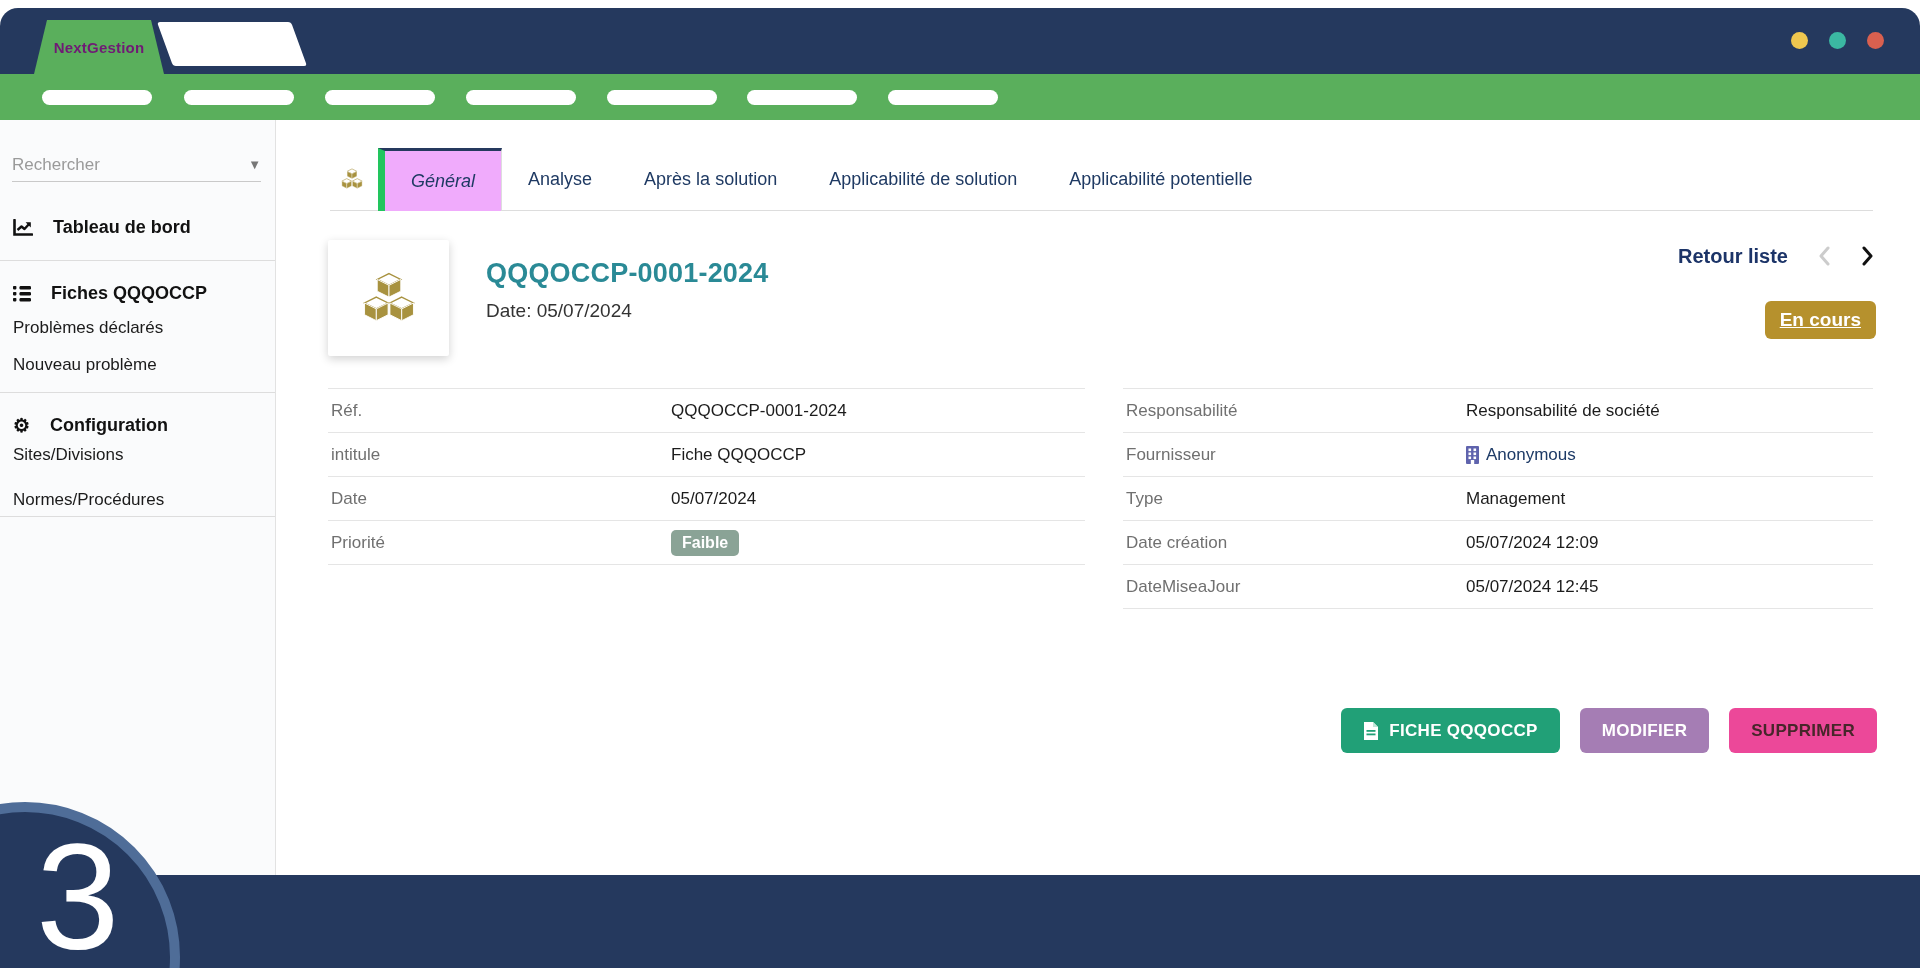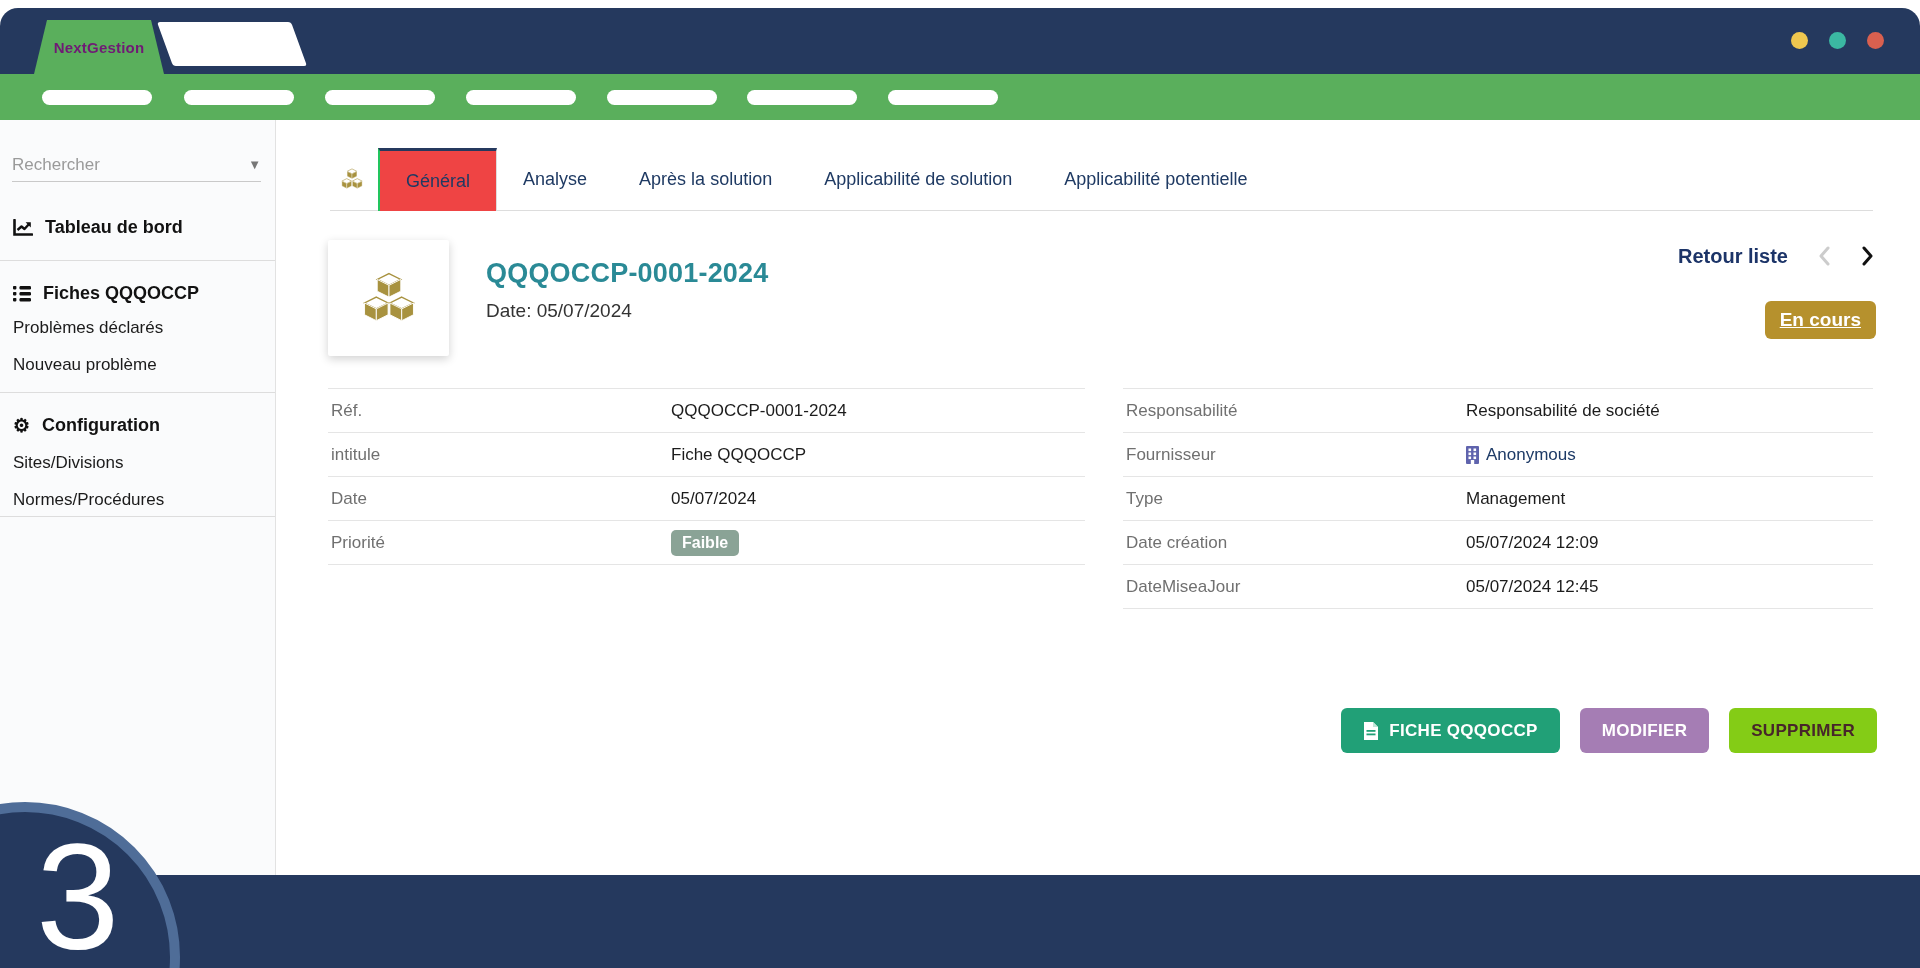--- a/index.html
+++ b/index.html
@@ -26,32 +26,32 @@
   
   .sidebar { position:absolute; top:120px; left:0; width:276px; height:755px;
              background:#fafbfc; border-right:1px solid #e2e2e2; }
   .search-row { position:absolute; top:28px; left:12px; right:14px; height:34px;
                 border-bottom:1px solid #c9c9c9; display:flex; align-items:center; }
   .search-row input { flex:1; border:none; outline:none; background:transparent;
                       font-size:17px; color:#333; font-family:"Liberation Sans",sans-serif; }
   .search-row input::placeholder { color:#9a9a9a; }
   .caret { color:#777; font-size:13px; margin-left:6px; cursor:pointer; }
   .side-row { position:absolute; left:13px; right:10px; display:flex; align-items:center;
-              gap:12px; height:30px; cursor:pointer; }
+              gap:20px; height:30px; cursor:pointer; }
   .side-row.head { font-weight:bold; font-size:18px; color:#121212; }
   .side-row.item { font-size:17px; color:#1b1b1b; }
   .side-div { position:absolute; left:0; right:0; height:1px; background:#ddd; }
   .gear-glyph { font-size:19px; line-height:1; color:#111; }
 
   
   .tabstrip { position:absolute; left:330px; top:148px; height:62px; display:flex; align-items:stretch; z-index:3; }
   .tab-lead-icon { display:flex; align-items:center; padding:0 14px 0 10px; }
   .tab { display:flex; align-items:center; padding:0 26px; font-size:18px; color:#1f3a63; cursor:pointer; }
-  .tab.active { background:#ef4444; border-top:3px solid #25395e; border-left:2px solid #22c55e;
-                border-right:1px solid #ddd; margin-bottom:-1px; }
+  .tab.active { background:#f0abfc; border-top:3px solid #25395e; border-left:7px solid #22c55e;
+                border-right:1px solid #ddd; margin-bottom:-1px;font-style:italic; }
   .tabs-hr { position:absolute; left:330px; right:47px; top:210px; height:1px; background:#ddd; z-index:1; }
 
   
   .icon-card { position:absolute; left:328px; top:240px; width:121px; height:116px; background:#fff;
                box-shadow:0 3px 10px rgba(0,0,0,.18); border-radius:2px;
                display:flex; align-items:center; justify-content:center; }
   .rec-title { position:absolute; left:486px; top:258px; font-size:27px; font-weight:bold;
                color:#2a8a96; letter-spacing:.2px; }
   .rec-date { position:absolute; left:486px; top:300px; font-size:19px; color:#333; }
   .backrow { position:absolute; top:244px; right:44px; display:flex; align-items:center; gap:28px; }
@@ -185,21 +185,21 @@
     </div>
     <div class="side-row item" style="top:230px">
       <span>Nouveau problème</span>
     </div>
     <div class="side-div" style="top:272px"></div>
 
     <div class="side-row head" style="top:290px">
       <span class="gear-glyph">⚙</span>
       <span>Configuration</span>
     </div>
-    <div class="side-row item" style="top:328px">
+    <div class="side-row item" style="top:320px">
       <span>Sites/Divisions</span>
     </div>
     <div class="side-row item" style="top:365px">
       <span>Normes/Procédures</span>
     </div>
     <div class="side-div" style="top:396px"></div>
   </aside>
 
   <div class="tabstrip">
     <div class="tab-lead-icon">
@@ -292,21 +292,21 @@
   <div class="actions">
     <button class="btn" style="background-color: rgb(33, 160, 119);">
       <svg width="16" height="20" viewBox="0 0 16 20">
           <use href="#ic-pdf"></use>
         </svg>
       <span>FICHE QQQOCCP</span>
     </button>
     <button class="btn" style="background-color: rgb(165, 125, 180);">
       <span>MODIFIER</span>
     </button>
-    <button class="btn" id="btn-supprimer" style="background-color: #84cc16; color: rgb(71, 38, 42);">
+    <button class="btn" id="btn-supprimer" style="background-color: #ec4899; color: rgb(71, 38, 42);">
       <span>SUPPRIMER</span>
     </button>
   </div>
 
   <div class="footer"></div>
   <div class="step-circle"></div>
   <div class="step-num">3</div>
 
 </div>
 

